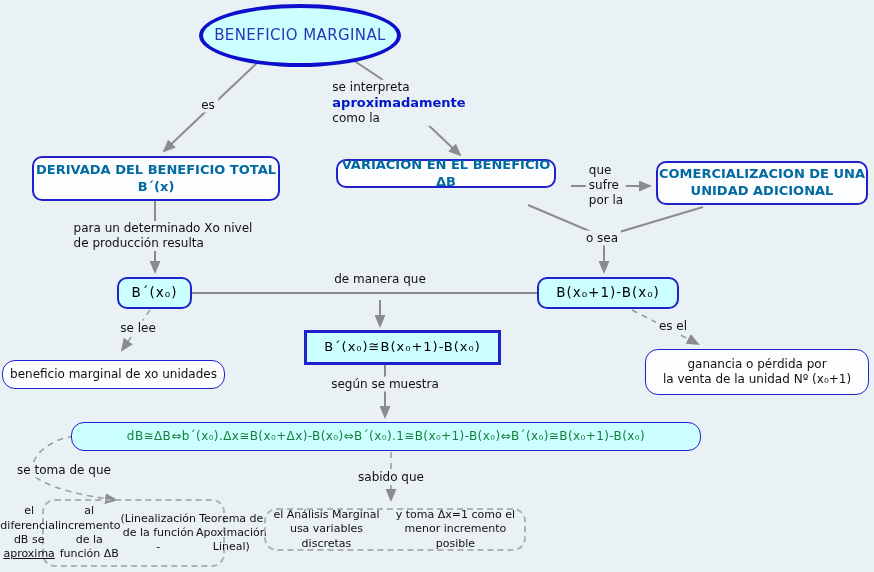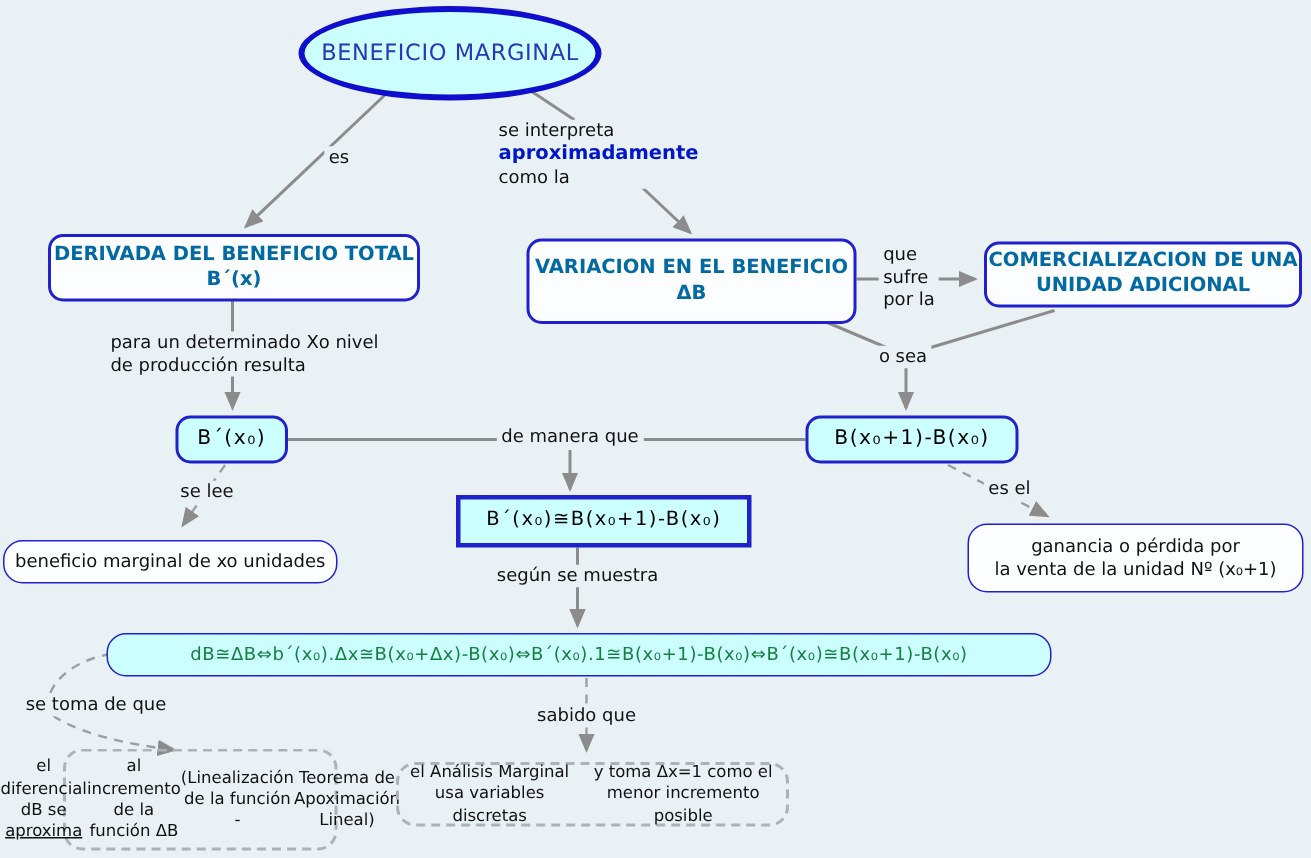--- a/index.html
+++ b/index.html
@@ -64,21 +64,21 @@
 
   <div class="node ellipse" style="left:199px;top:4px;width:202px;height:63px">
     <span>BENEFICIO MARGINAL</span>
   </div>
 
   <div class="node fill-white blue-border bold13" style="left:32px;top:156px;width:248px;height:45px">
     <span>DERIVADA DEL BENEFICIO TOTAL</span>
     <span>B´(x)</span>
   </div>
 
-  <div class="node fill-white blue-border bold13" style="left:351px;top:159px;width:220px;height:57px">
+  <div class="node fill-white blue-border bold13" style="left:336px;top:159px;width:220px;height:29px">
     <span>VARIACION EN EL BENEFICIO</span>
     <span>ΔB</span>
   </div>
 
   <div class="node fill-white blue-border bold13" style="left:656px;top:161px;width:212px;height:44px">
     <span>COMERCIALIZACION DE UNA</span>
     <span>UNIDAD ADICIONAL</span>
   </div>
 
   <div class="node fill-cyan blue-border math" style="left:117px;top:277px;width:75px;height:32px">
@@ -111,21 +111,21 @@
     <span>al incremento de la función ΔB</span>
     <span>(Linealización de la función -</span>
     <span>Teorema de Apoximación Lineal)</span>
   </div>
 
   <div class="dashed-box" style="left:264px;top:508px;width:262px;height:43px">
     <span>el Análisis Marginal  usa variables discretas</span>
     <span>y toma Δx=1 como el menor incremento posible</span>
   </div>
 
-  <div class="llabel" style="left:226px;top:105px">
+  <div class="llabel" style="left:208px;top:105px">
     <span>es</span>
   </div>
 
   <div class="llabel" style="left:399px;top:103px">
     <div>se interpreta</div>
     <div class="bold-blue">aproximadamente</div>
     <div>como la</div>
   </div>
 
   <div class="llabel" style="left:606px;top:185px">
@@ -136,21 +136,21 @@
 
   <div class="llabel" style="left:602px;top:238px">
     <span>o sea</span>
   </div>
 
   <div class="llabel" style="left:163px;top:236px">
     <div>para un determinado Xo nivel</div>
     <div>de producción resulta</div>
   </div>
 
-  <div class="llabel" style="left:380px;top:291px">
+  <div class="llabel" style="left:380px;top:279px">
     <span>de manera que</span>
   </div>
 
   <div class="llabel" style="left:138px;top:328px">
     <span>se lee</span>
   </div>
 
   <div class="llabel" style="left:673px;top:326px">
     <span>es el</span>
   </div>

